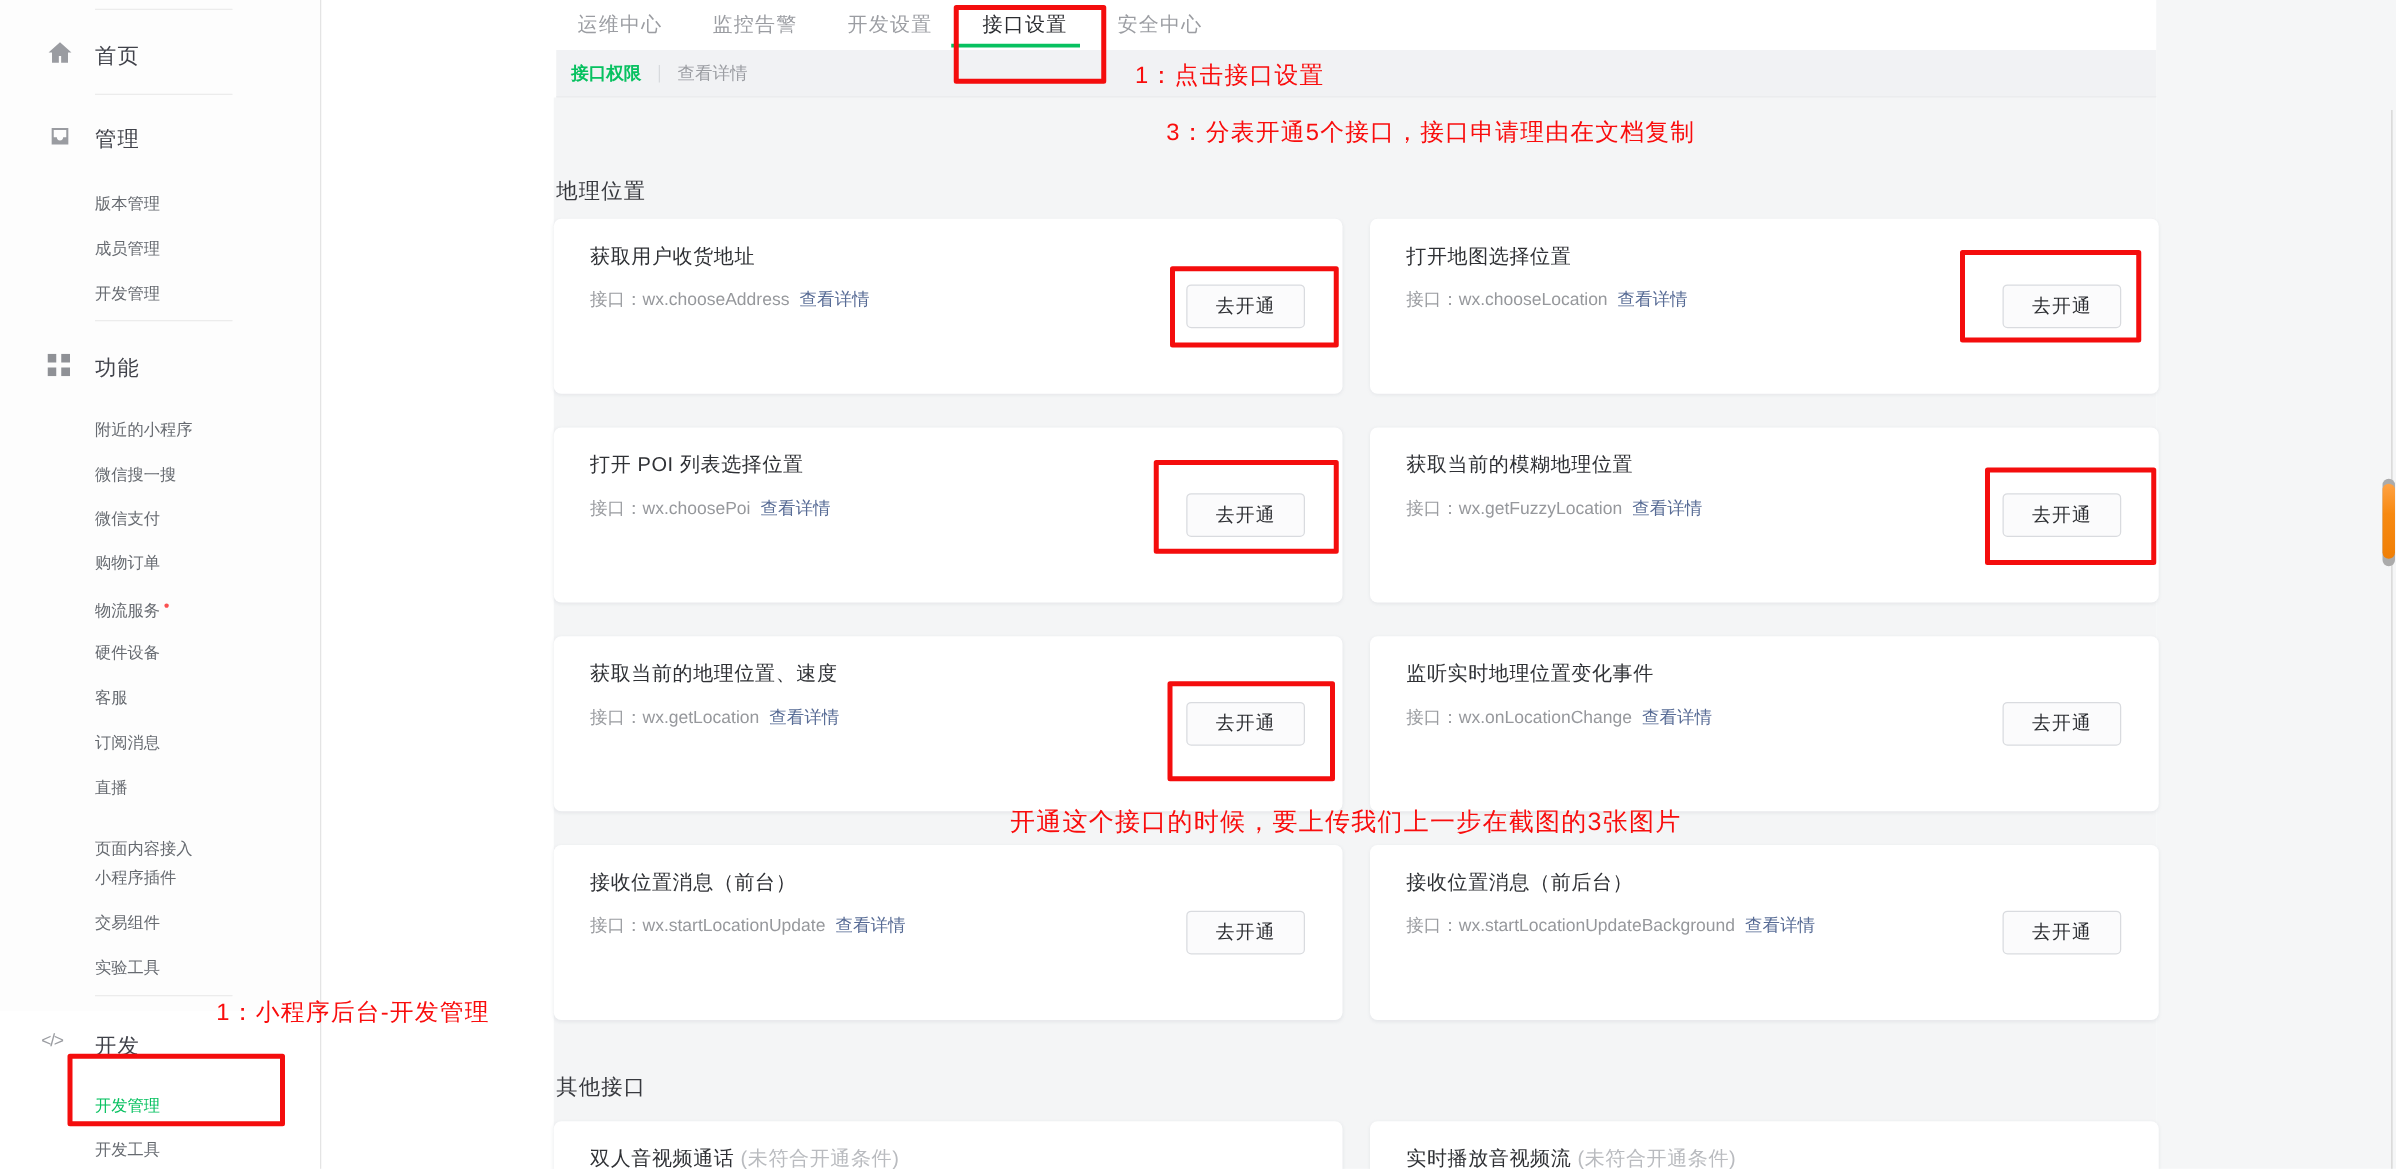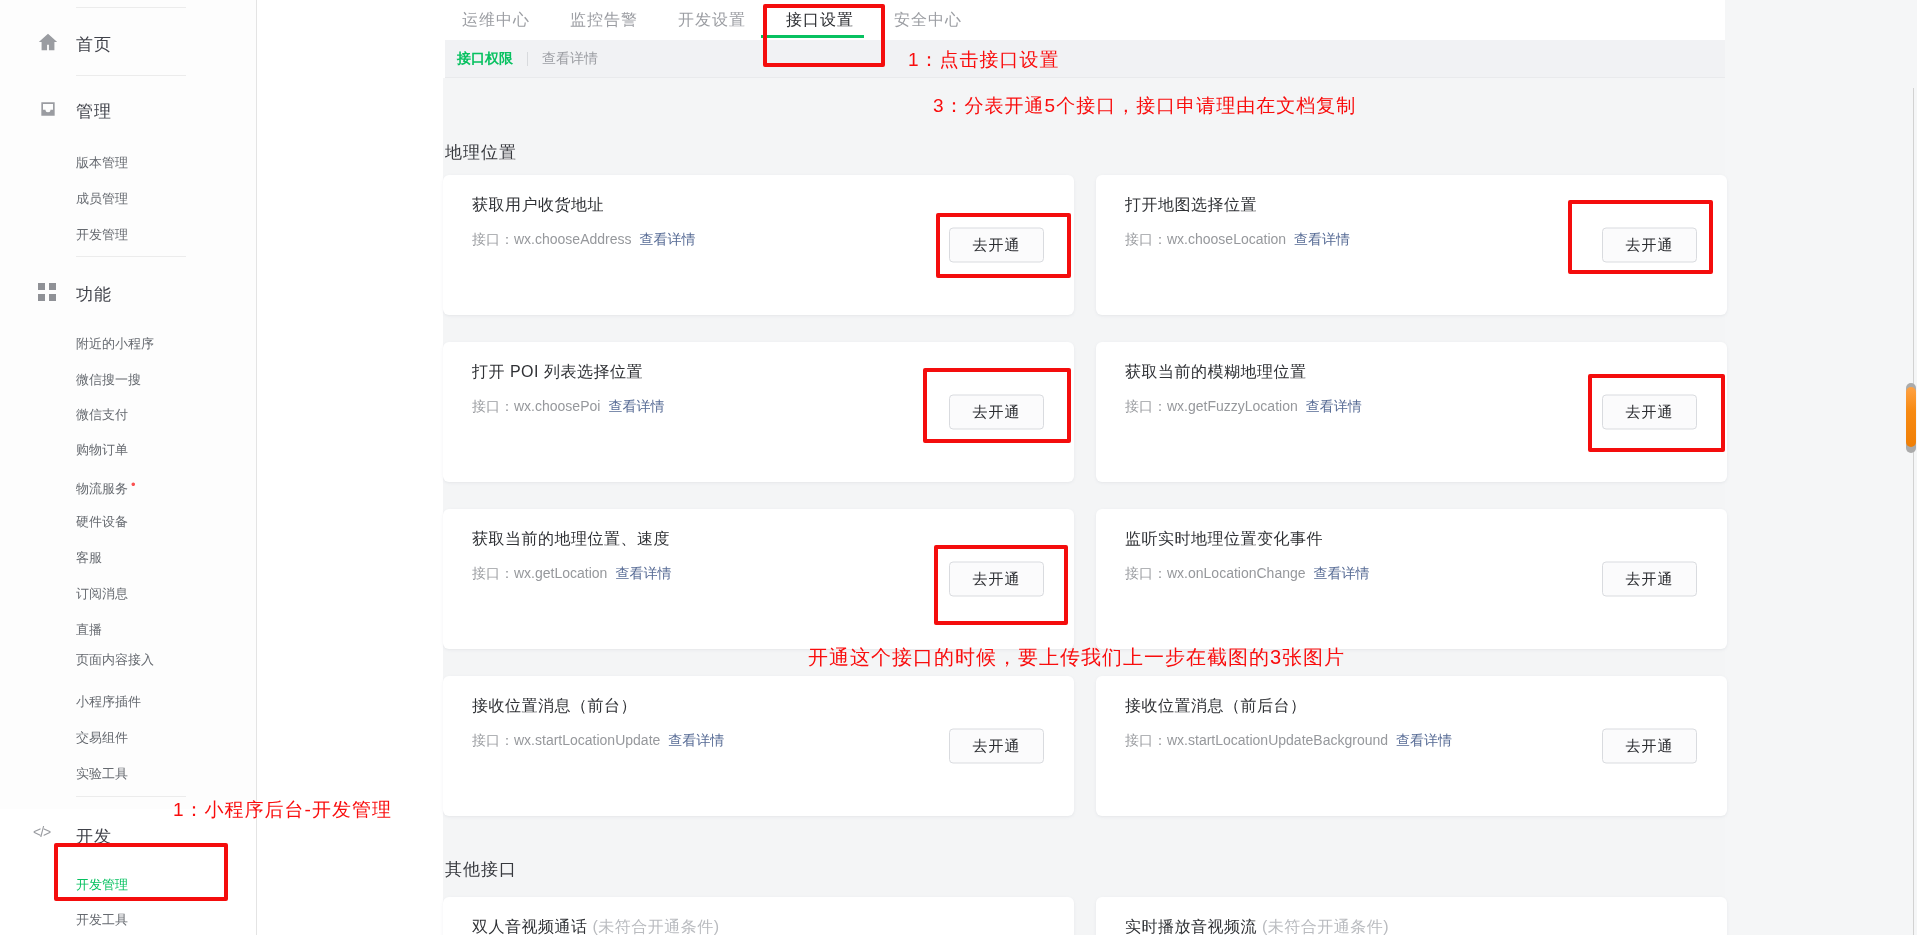--- a/index.html
+++ b/index.html
@@ -108,21 +108,21 @@
   <div class="side-head" style="top:283px">功能</div>
   <div class="side-item" style="top:335px">附近的小程序</div>
   <div class="side-item" style="top:371px">微信搜一搜</div>
   <div class="side-item" style="top:406px">微信支付</div>
   <div class="side-item" style="top:441px">购物订单</div>
   <div class="side-item" style="top:477px"><span>物流服务</span><span class="red-dot">•</span></div>
   <div class="side-item" style="top:513px">硬件设备</div>
   <div class="side-item" style="top:549px">客服</div>
   <div class="side-item" style="top:585px">订阅消息</div>
   <div class="side-item" style="top:621px">直播</div>
-  <div class="side-item" style="top:651px">页面内容接入</div>
+  <div class="side-item" style="top:670px">页面内容接入</div>
   <div class="side-item" style="top:693px">小程序插件</div>
   <div class="side-item" style="top:729px">交易组件</div>
   <div class="side-item" style="top:765px">实验工具</div>
 
   <div class="side-rule" style="top:796px"></div>
 
   <span class="side-icon" style="left:33px;top:824px;font-size:14px;letter-spacing:-1px">&lt;/&gt;</span>
   <div class="side-head" style="top:825px">开发</div>
   <div class="side-item active" style="top:876px">开发管理</div>
   <div class="side-item" style="top:911px">开发工具</div>

